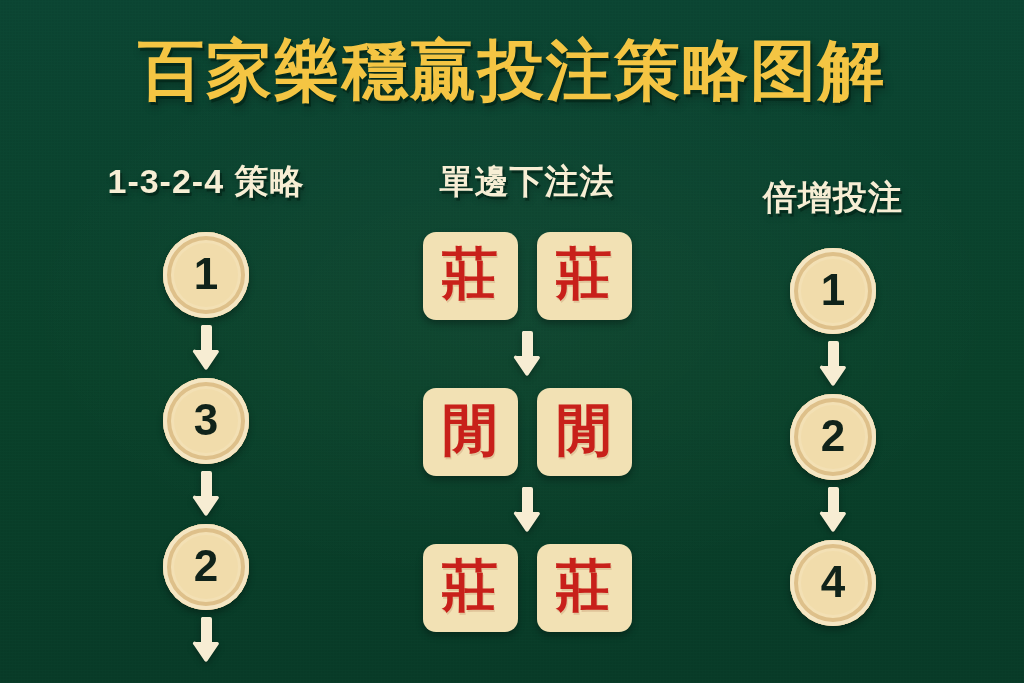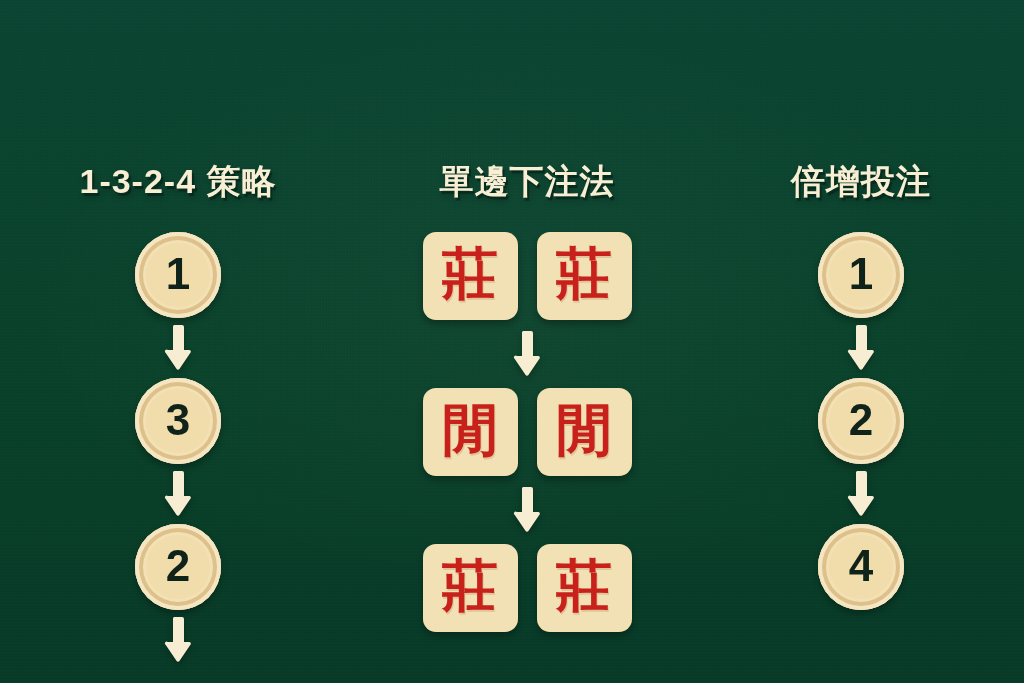--- a/index.html
+++ b/index.html
@@ -56,30 +56,30 @@
     position: absolute;
     top: 160px;
     left: 0;
     width: 1024px;
     height: 520px;
     display: flex;
     flex-direction: row;
     align-items: flex-start;
     justify-content: space-between;
     box-sizing: border-box;
-    padding: 0 28px;
+    padding: 0 56px;
   }
   .col {
     display: flex;
     flex-direction: column;
     align-items: center;
   }
   .col-left   { width: 300px; }
   .col-mid    { width: 290px; text-align: right; }
-  .col-right  { width: 270px; }
+  .col-right  { width: 270px; margin-top: 16px; }
 
   .col-heading {
     font-size: 34px;
     font-weight: 700;
     letter-spacing: 1px;
     color: #f7eed4;
     text-shadow: 2px 3px 0 rgba(4,40,26,0.80), 2px 4px 6px rgba(0,0,0,0.25);
     white-space: nowrap;
     margin-bottom: 28px;
     height: 44px;
@@ -156,20 +156,21 @@
     position: relative;
     top: -2px;
   }
   .card-grid .arrow { margin: 11px 0; }
 </style>
 </head>
 <body>
 
 <div id="infographic">
 
+  <div class="title">百家樂穩贏投注策略图解</div>
 
   <div class="columns">
 
     <div class="col col-left">
       <div class="col-heading">1-3-2-4 策略</div>
 
       <div class="chip-stack">
 
         <div class="chip">
           <span class="chip-num">1</span>

